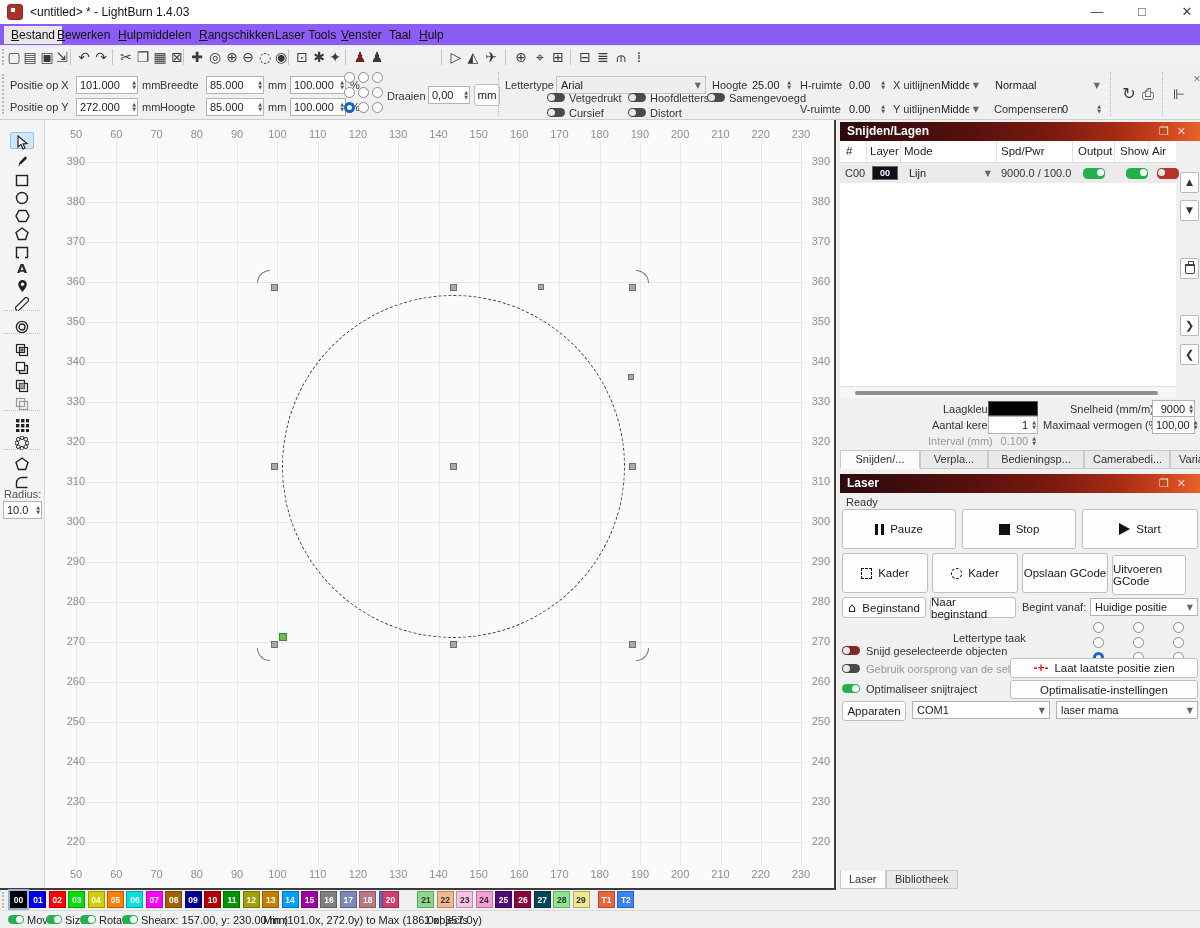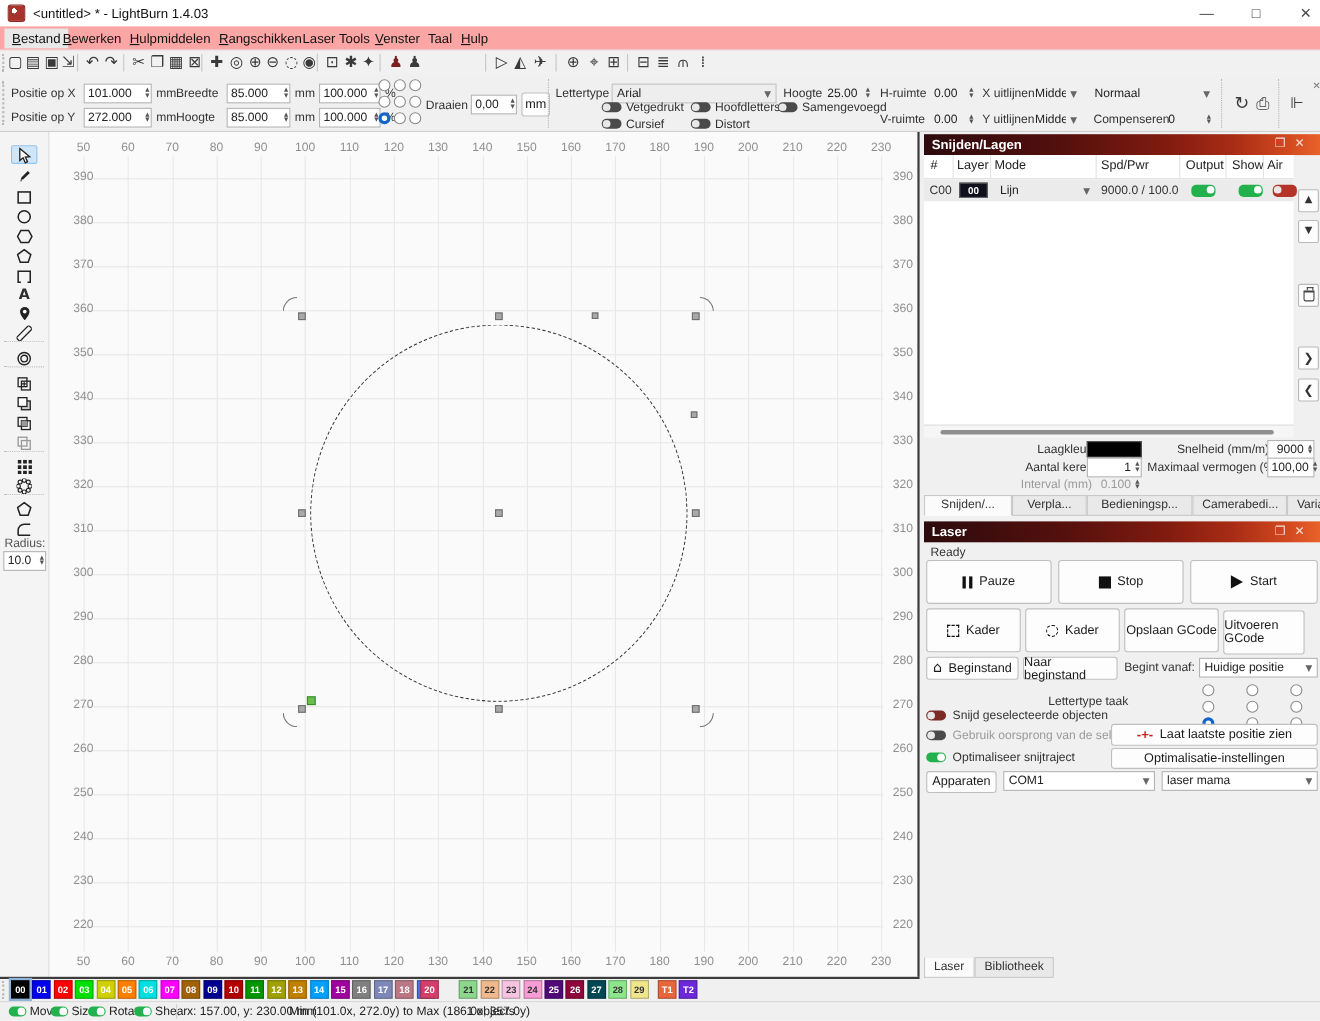--- a/index.html
+++ b/index.html
@@ -7,21 +7,21 @@
   body { font-family:"Liberation Sans","DejaVu Sans",sans-serif; font-size:11px; color:#1a1a1a; }
   #app { position:relative; width:1200px; height:928px; background:#f0f0f0; }
   .abs { position:absolute; }
 
   
   #titlebar { left:0; top:0; width:1200px; height:24px; background:#ffffff; }
   #logo { left:7px; top:4px; width:16px; height:16px; border-radius:3px;
           background:radial-gradient(circle at 35% 35%, #fff 0 18%, #a8332c 19% 100%); border:1px solid #8c2722; }
   #win-title { left:30px; top:5px; font-size:12px; color:#111; }
   .winbtn { top:4px; width:16px; height:16px; font-size:13px; color:#444; text-align:center; line-height:16px; }
-  #menubar { left:0; top:24px; width:1200px; height:22px; background:#fca5a5; border-bottom:1px solid #e8e8e8; }
+  #menubar { left:0; top:24px; width:1200px; height:22px; background:#8b5cf6; border-bottom:1px solid #e8e8e8; }
   .menu-item { position:absolute; top:2px; height:18px; line-height:18px; padding:0 7px; font-size:12px; color:#111; }
   .menu-item.accel::first-letter { text-decoration:underline; }
   .menu-item.first { background:#e8e8e8; }
 
   
   #toolbar-main { left:0; top:46px; width:1200px; height:22px; background:#f1f1f1; }
   .tb-icon { position:absolute; top:2px; width:18px; height:18px; text-align:center; line-height:18px;
              font-size:14px; color:#3a3a3a; font-family:"DejaVu Sans",sans-serif; }
   .tb-sep { position:absolute; top:3px; width:1px; height:16px; background:#c6c6c6; }
   .drag-dots { position:absolute; left:2px; width:2px; border-left:2px dotted #b9b9b9; }
@@ -755,21 +755,21 @@
       <div class="swatch" style="left: 417.4px; background: rgb(140, 215, 140); color: rgb(51, 51, 51);">21</div>
       <div class="swatch" style="left: 436.8px; background: rgb(240, 185, 141); color: rgb(51, 51, 51);">22</div>
       <div class="swatch" style="left: 456.2px; background: rgb(246, 196, 225); color: rgb(51, 51, 51);">23</div>
       <div class="swatch" style="left: 475.6px; background: rgb(247, 156, 212); color: rgb(51, 51, 51);">24</div>
       <div class="swatch" style="left: 495px; background: rgb(80, 10, 120);">25</div>
       <div class="swatch" style="left: 514.4px; background: rgb(142, 6, 59);">26</div>
       <div class="swatch" style="left: 533.8px; background: rgb(0, 71, 84);">27</div>
       <div class="swatch" style="left: 553.2px; background: rgb(140, 230, 140); color: rgb(51, 51, 51);">28</div>
       <div class="swatch" style="left: 572.6px; background: rgb(240, 230, 140); color: rgb(51, 51, 51);">29</div>
       <div class="swatch" style="left: 598px; background: rgb(232, 102, 60);">T1</div>
-      <div class="swatch" style="left: 617.4px; background: #6d28d9;">T2</div>
+      <div class="swatch" style="left: 617.4px; background: #3b82f6;">T2</div>
     </div>
   <div class="abs" id="statusbar">
     <span class="st-txt" style="left:170px">x: 157.00, y: 230.00 mm</span>
     <span class="st-txt" style="left:263px">Min (101.0x, 272.0y) to Max (186.0x, 357.0y)</span>
     <span class="st-txt" style="left:424px">1 objects</span>
     <span class="st-sep" style="left:160px"></span>
   <div class="sw on" style="left: 8px; top: 4px; width: 16px; height: 9px;"></div>
       <span class="st-txt" style="left: 27px;">Move</span>
       <div class="sw on" style="left: 46px; top: 4px; width: 16px; height: 9px;"></div>
       <span class="st-txt" style="left: 65px;">Size</span>

